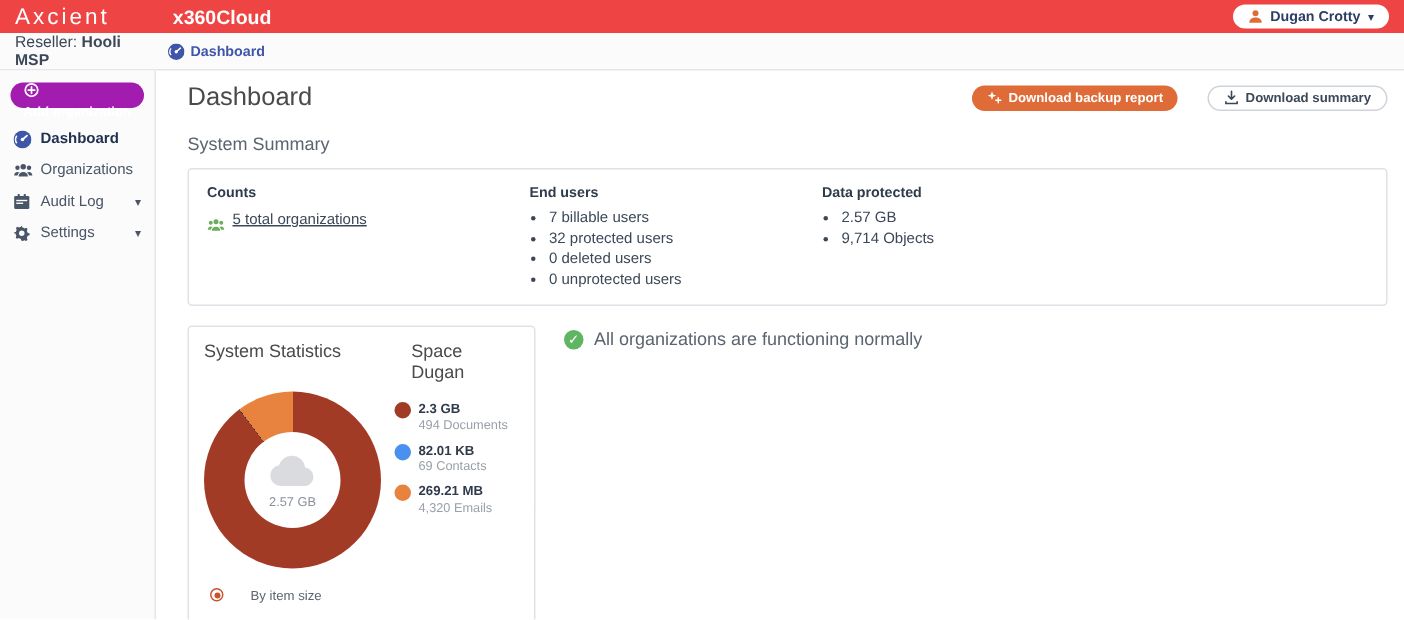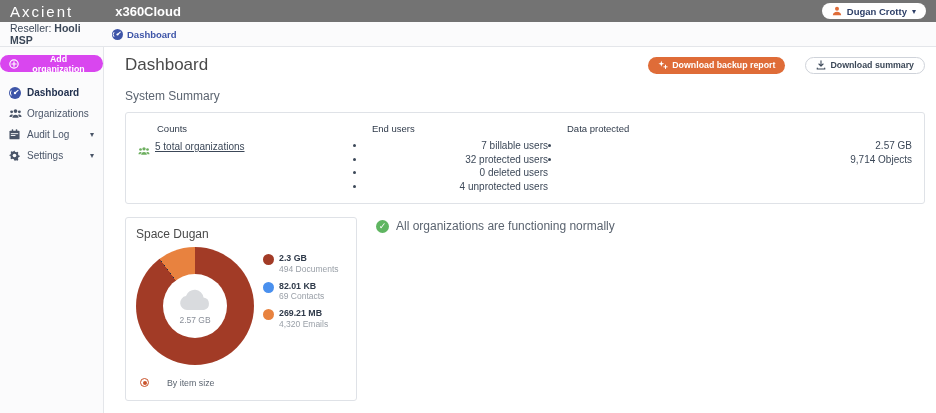--- a/index.html
+++ b/index.html
@@ -5,21 +5,21 @@
   * { box-sizing: border-box; margin: 0; padding: 0; }
   html,body { width: 936px; height: 413px; }
   body {
     font-family: "Liberation Sans", "DejaVu Sans", sans-serif;
     background: #fff; color: #3c4858; overflow: hidden;
   }
   .screen { width: 936px; height: 413px; display: flex; flex-direction: column; }
 
   
   .topbar {
-    height: 22px; background: #737373; display: flex; align-items: center;
+    height: 22px; background: #ef4444; display: flex; align-items: center;
     padding: 0 10px; flex: 0 0 auto;
   }
   .brand { color: #fff; font-size: 15px; letter-spacing: 2px; font-weight: 400; }
   .product { color: #fff; font-size: 13px; font-weight: 700; margin-left: 42px; }
   .user-pill {
     margin-left: auto; background: #fff; border: none; border-radius: 9px;
     height: 16px; padding: 0 10px; display: flex; align-items: center; gap: 5px;
     font-size: 9.5px; font-weight: 700; color: #2c3e66; cursor: pointer;
     font-family: inherit;
   }
@@ -35,24 +35,24 @@
   .breadcrumb { display: flex; align-items: center; gap: 4px; margin-left: 8px;
     font-size: 9.5px; font-weight: 700; color: #3e55a8; cursor: pointer; }
 
   
   .body-row { flex: 1; display: flex; min-height: 0; }
   .sidebar {
     width: 104px; background: #fbfbfc; border-right: 1px solid #e4e6ea;
     padding-top: 8px; flex: 0 0 auto;
   }
   .add-org {
-    display: flex; align-items: center; gap: 4px; margin: 0 auto;
-    background: #d946ef; color: #fff; border: none; border-radius: 9px;
+    display: flex; align-items: flex-start; gap: 4px; margin: 0 auto;
+    background: #a21caf; color: #fff; border: none; border-radius: 9px;
     height: 17px; padding: 0 9px; font-size: 8.8px; font-weight: 700;
-    cursor: pointer; font-family: inherit;
+    cursor: pointer; font-family: inherit; flex-direction: column;
   }
   .nav { margin-top: 10px; }
   .nav-item {
     display: flex; align-items: center; gap: 6px; height: 21px; padding: 0 9px;
     font-size: 10px; color: #4a5568; cursor: pointer;
   }
   .nav-item.active { font-weight: 700; color: #22314f; }
   .nav-item .caret { margin-left: auto; font-size: 8px; color: #4a5568; }
   .ic { width: 12px; height: 12px; flex: 0 0 auto; display: inline-block; }
 
@@ -70,28 +70,28 @@
     background: #fff; color: #3c4858; border: 1px solid #cfd3da; border-radius: 9px;
     height: 17px; padding: 0 10px; font-size: 8.8px; font-weight: 700;
     display: flex; align-items: center; gap: 4px; cursor: pointer; font-family: inherit;
   }
   .section-heading { font-size: 12px; font-weight: 400; color: #5b6470; margin-top: 14px; }
 
   .summary-card {
     margin-top: 9px; border: 1px solid #dfe2e7; border-radius: 3px;
     padding: 10px 12px; display: flex; min-height: 76px;
   }
-  .sum-col-label { font-size: 9.5px; font-weight: 400; color: #2f3a4a; margin-left: 19px; }
+  .sum-col-label { font-size: 9.5px; font-weight: 700; color: #2f3a4a; }
   .col-counts { width: 215px; }
   .counts-link-row { display: flex; align-items: center; gap: 5px; margin-top: 7px; }
   .counts-link { font-size: 10px; color: #3c4858; text-decoration: underline; cursor: pointer; }
   .col-users { width: 195px; }
   .col-data { flex: 1; }
   .sum-list { margin: 5px 0 0 13px; }
-  .sum-list li { font-size: 10px; color: #3c4858; line-height: 1.35; text-align: right; }
+  .sum-list li { font-size: 10px; color: #3c4858; line-height: 1.35; }
 
   .bottom-row { display: flex; margin-top: 13px; align-items: flex-start; }
   .stats-card {
     width: 232px; border: 1px solid #dfe2e7; border-radius: 3px;
     padding: 9px 10px 10px; flex: 0 0 auto;
   }
   .stats-headings { display: flex; }
   .stats-heading { font-size: 12px; color: #4a4a4a; width: 140px; }
   .quota-heading { font-size: 12px; color: #4a4a4a; }
   .stats-body { display: flex; margin-top: 6px; }
@@ -272,35 +272,36 @@
             </span>
             <a class="counts-link">5 total organizations</a>
           </div>
         </div>
         <div class="col-users">
           <div class="sum-col-label">End users</div>
           <ul class="sum-list">
             <li>7 billable users</li>
             <li>32 protected users</li>
             <li>0 deleted users</li>
-            <li>4 unprotected users</li>
+            <li>0 unprotected users</li>
           </ul>
         </div>
         <div class="col-data">
           <div class="sum-col-label">Data protected</div>
           <ul class="sum-list">
             <li>2.57 GB</li>
             <li>9,714 Objects</li>
           </ul>
         </div>
       </section>
 
       <div class="bottom-row">
         <section class="stats-card">
           <div class="stats-headings">
+            <div class="stats-heading">System Statistics</div>
             <div class="quota-heading">Space Dugan</div>
           </div>
           <div class="stats-body">
             <div class="donut-wrap">
               <div class="donut" style="background: conic-gradient(rgb(162, 59, 38) 0%, rgb(162, 59, 38) 89.7%, rgb(74, 144, 238) 89.7%, rgb(74, 144, 238) 89.703%, rgb(23, 54, 78) 89.703%, rgb(23, 54, 78) 89.757%, rgb(232, 130, 63) 89.757%, rgb(232, 130, 63) 100%);"></div>
               <div class="donut-hole">
                 <span class="ic" style="width:34px;height:24px">
                   <svg viewBox="0 0 34 24" width="34" height="24">
                       <path d="M9 22a7 7 0 0 1-1-13.9A9 9 0 0 1 25.5 9.6 6.3 6.3 0 0 1 26 22z" fill="#d9dbde"></path>
                     </svg>

